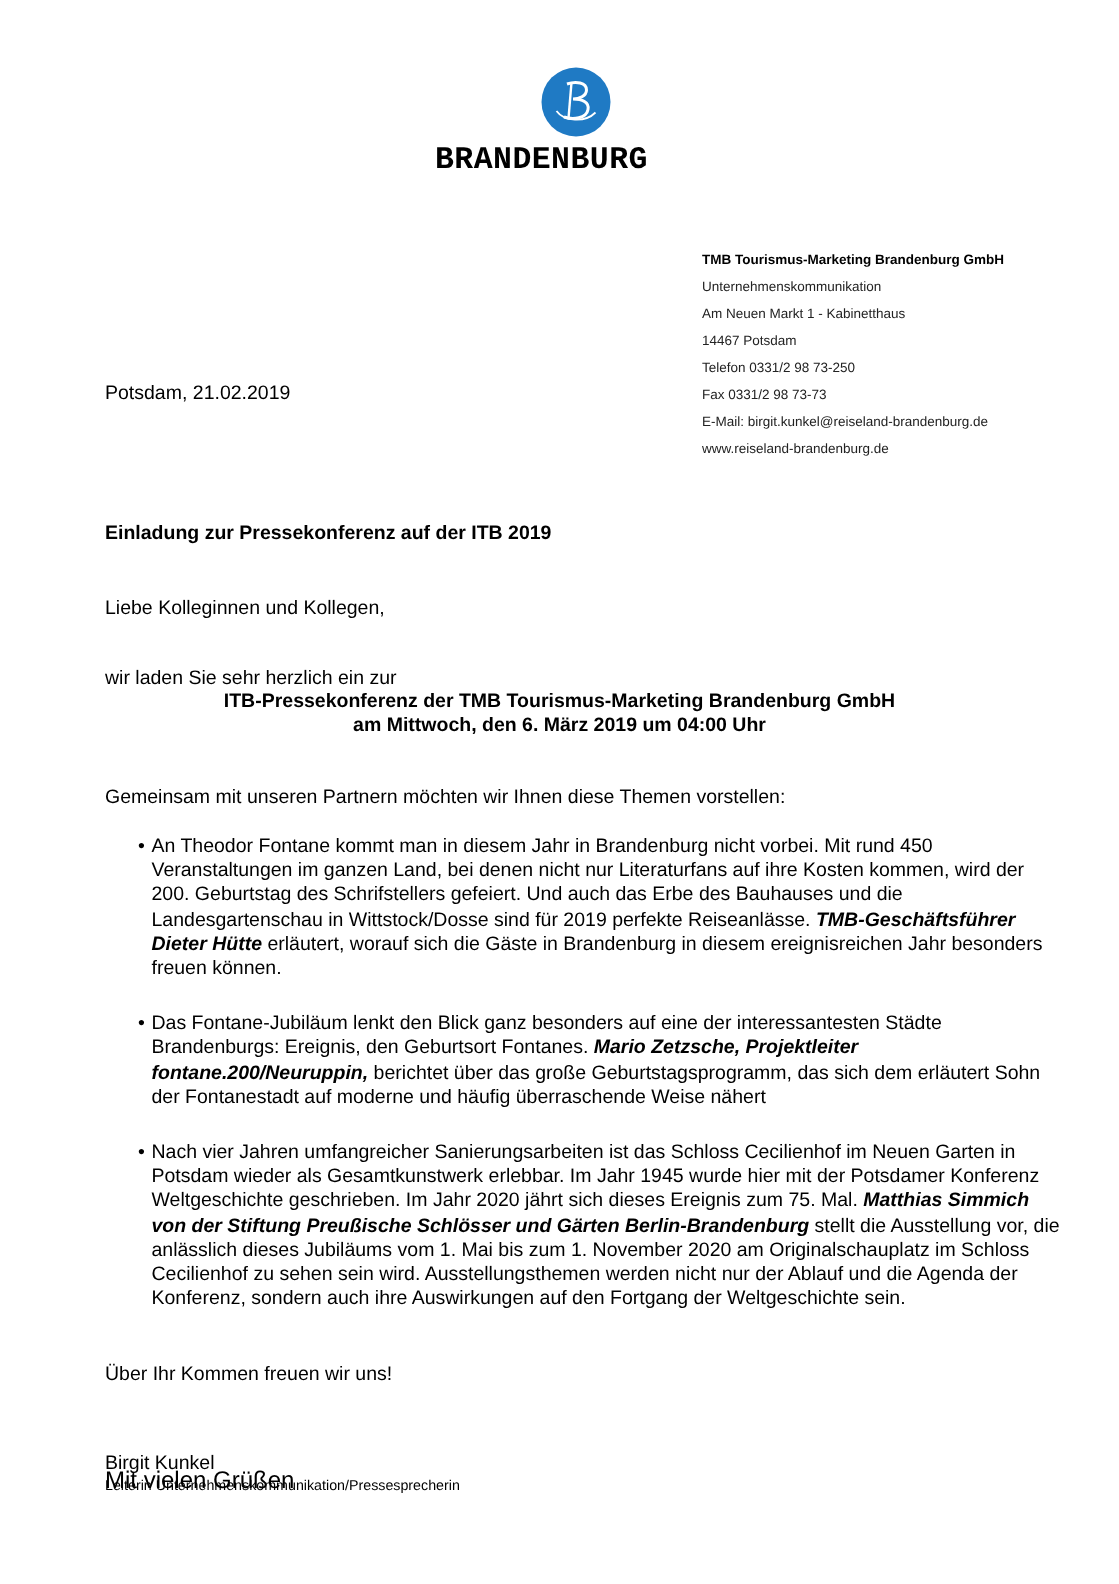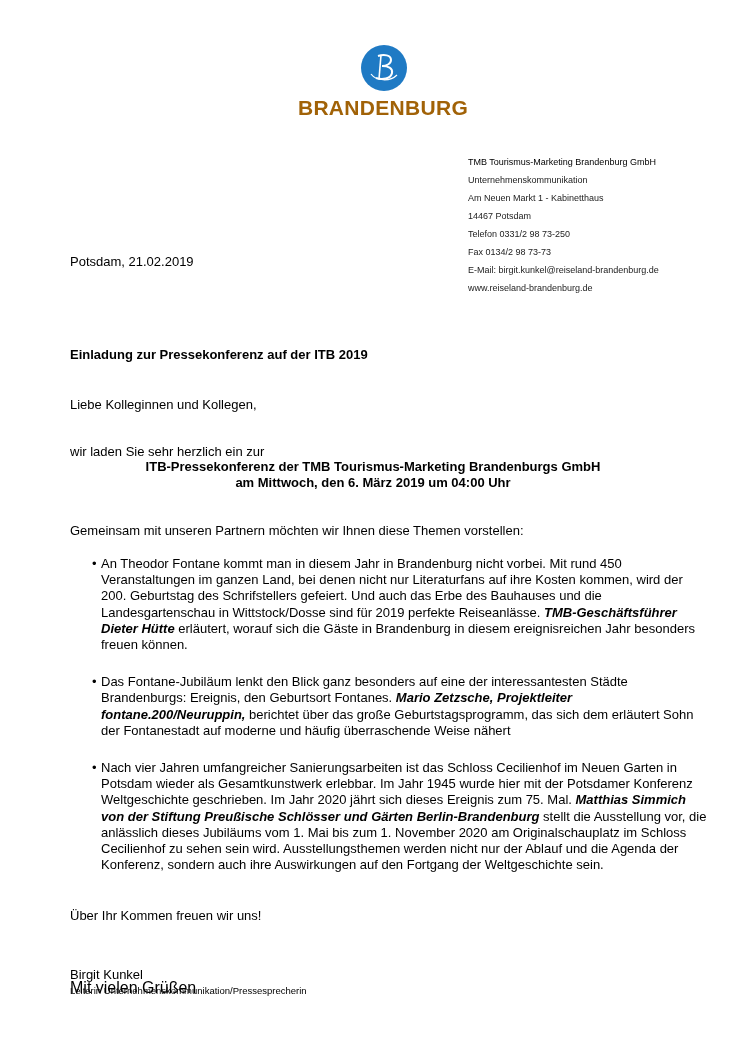--- a/index.html
+++ b/index.html
@@ -1,25 +1,25 @@
 <!DOCTYPE html>
 <html><head>
 <meta charset="utf-8">
 <style>
   html, body { margin:0; padding:0; background:#ffffff; }
   body { width:746px; height:1056px; position:relative; overflow:hidden;
          font-family:"Liberation Sans", sans-serif; color:#000; }
   .abs { position:absolute; }
   .logo-circle { left:361px; top:45px; width:46px; height:46px; border-radius:50%;
                  background:#1f7ac4; display:flex; align-items:center; justify-content:center; }
-  .logo-word { left:290px; top:96px; width:186px; text-align:center;
-               font-family:Liberation Sans, sans-serif; font-weight:bold;
-               font-size:21px; letter-spacing:0.3px; color:#a16207; }
+  .logo-word { left:290px; top:96px; width:186px; 
+               font-family:Liberation Mono, monospace; font-weight:bold;
+               font-size:21px; letter-spacing:0.3px; color:#000000; }
   .sender { left:468px; top:153px; font-size:9px; line-height:18px; }
-  .sender .company { font-weight:normal; }
+  .sender .company { font-weight:bold;margin-top:11px; }
   .sender .it { color:#222; }
   .date { left:70px; top:254px; font-size:13px; }
   .subject { left:70px; top:347px; font-size:13px; font-weight:bold; }
   .salute { left:70px; top:397px; font-size:13px; }
   .intro { left:70px; top:444px; font-size:13px; }
   .center-block { left:70px; top:459px; width:606px; text-align:center; font-size:13px;
                   font-weight:bold; line-height:16px; }
   .lead { left:70px; top:523px; font-size:13px; }
   .bullets { left:70px; top:556px; width:640px; margin:0; padding:0; list-style:none; font-size:13px; line-height:16.2px; }
   .bullets li { position:relative; padding-left:31px; margin-bottom:21px; }
@@ -41,32 +41,32 @@
   </svg>
 </div>
 <div class="abs logo-word">BRANDENBURG</div>
 
 <div class="abs sender">
   <div class="company">TMB Tourismus-Marketing Brandenburg GmbH</div>
   <div class="it">Unternehmenskommunikation</div>
   <div class="it">Am Neuen Markt 1 - Kabinetthaus</div>
   <div class="it">14467 Potsdam</div>
   <div class="it">Telefon 0331/2 98 73-250</div>
-  <div class="it">Fax 0134/2 98 73-73</div>
+  <div class="it">Fax 0331/2 98 73-73</div>
   <div class="it">E-Mail: birgit.kunkel@reiseland-brandenburg.de</div>
   <div class="it">www.reiseland-brandenburg.de</div>
 </div>
 
 <div class="abs date">Potsdam, 21.02.2019</div>
 <div class="abs subject">Einladung zur Pressekonferenz auf der ITB 2019</div>
 <div class="abs salute">Liebe Kolleginnen und Kollegen,</div>
 <div class="abs intro">wir laden Sie sehr herzlich ein zur</div>
 
 <div class="abs center-block">
-  <div>ITB-Pressekonferenz der TMB Tourismus-Marketing Brandenburgs GmbH</div>
+  <div>ITB-Pressekonferenz der TMB Tourismus-Marketing Brandenburg GmbH</div>
   <div>am Mittwoch, den 6. März 2019 um 04:00 Uhr</div>
 </div>
 
 <div class="abs lead">Gemeinsam mit unseren Partnern möchten wir Ihnen diese Themen vorstellen:</div>
 
 <ul class="abs bullets">
   <li>
     <span class="dot">•</span>
     <span>An Theodor Fontane kommt man in diesem Jahr in Brandenburg nicht vorbei. Mit rund 450 Veranstaltungen im ganzen Land, bei denen nicht nur Literaturfans auf ihre Kosten kommen, wird der 200. Geburtstag des Schrifstellers gefeiert. Und auch das Erbe des Bauhauses und die Landesgartenschau in Wittstock/Dosse sind für 2019 perfekte Reiseanlässe. </span><span class="bi">TMB-Geschäftsführer Dieter Hütte</span><span> erläutert, worauf sich die Gäste in Brandenburg in diesem ereignisreichen Jahr besonders freuen können.</span>
   </li>

